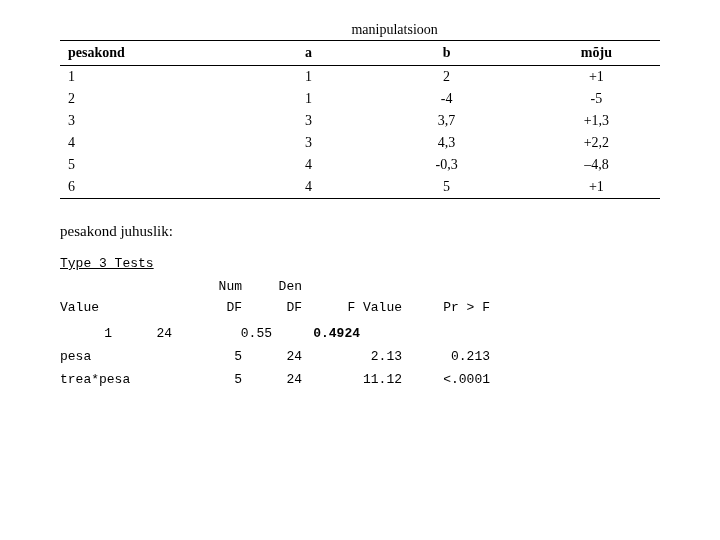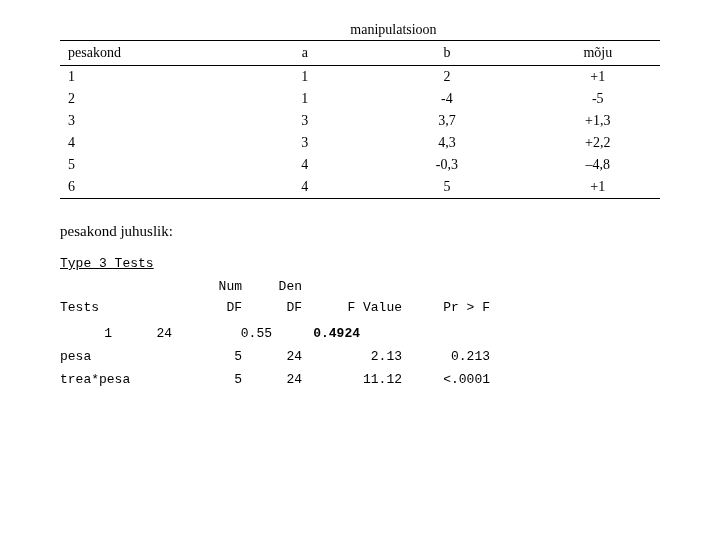--- a/index.html
+++ b/index.html
@@ -19,21 +19,21 @@
       border-collapse: collapse;
       margin-bottom: 24px;
       font-size: 14px;
     }
     .top-table .header-row-top th {
       font-weight: normal;
       text-align: center;
       padding: 2px 8px;
     }
     .top-table .header-row-main th {
-      font-weight: normal;
+      font-weight: bold;
       border-top: 1px solid #000;
       border-bottom: 1px solid #000;
       padding: 4px 8px;
       text-align: center;
     }
     .top-table .header-row-main th.left-col {
       text-align: left;
     }
     .top-table tbody tr td {
       padding: 3px 8px;
@@ -145,21 +145,21 @@
 
   <div style="display:flex; margin-left:0;">
     <div class="col-effect"></div>
     <div class="col-numdf">Num</div>
     <div class="col-dendf">Den</div>
     <div class="col-fval"></div>
     <div class="col-pr"></div>
   </div>
 
   <div class="type3-header-row">
-    <div class="col-effect">Tests</div>
+    <div class="col-effect">Value</div>
     <div class="col-numdf">DF</div>
     <div class="col-dendf">DF</div>
     <div class="col-fval">F Value</div>
     <div class="col-pr">Pr &gt; F</div>
   </div>
 
   <div style="margin-top:6px;">
     <div class="type3-row">
       <div class="col-numdf">1</div>
       <div class="col-dendf">24</div>

